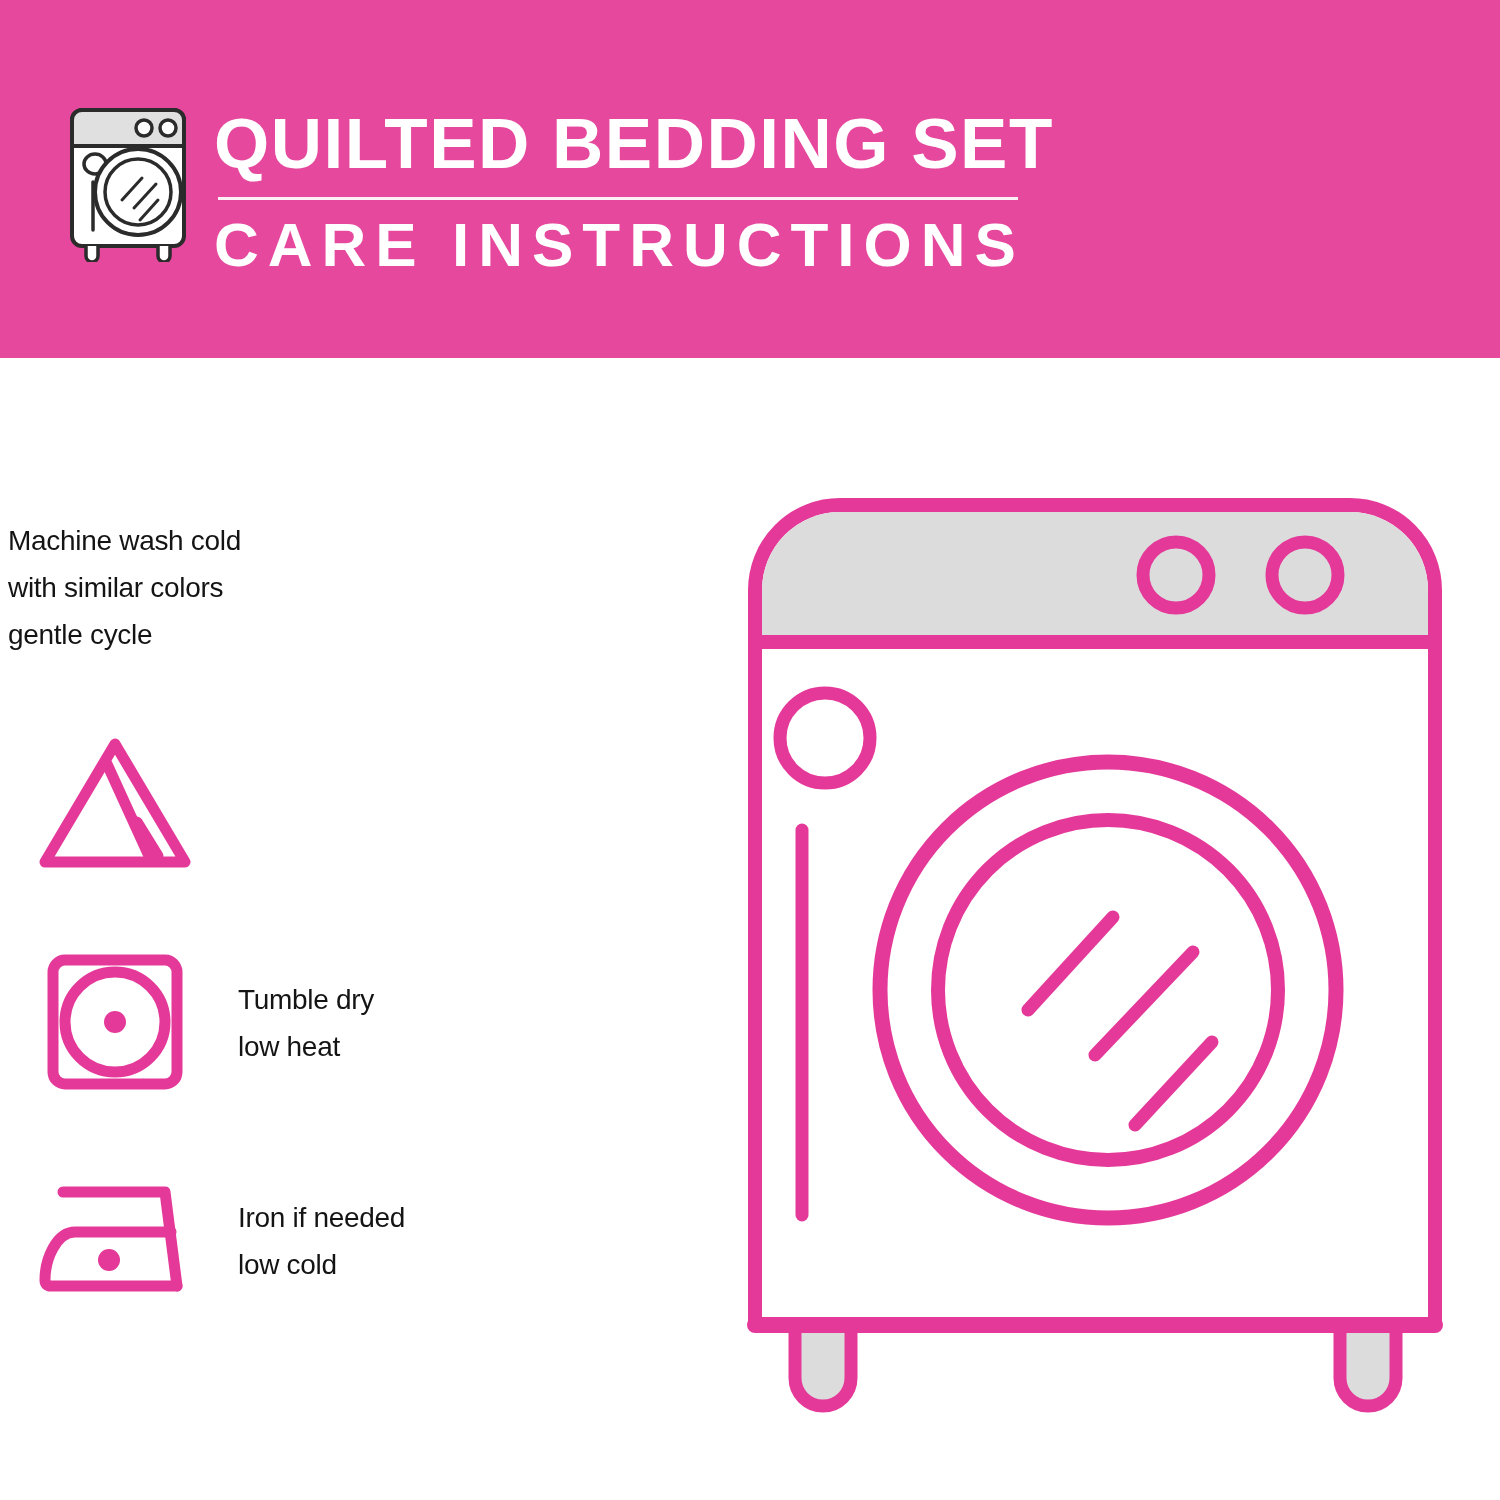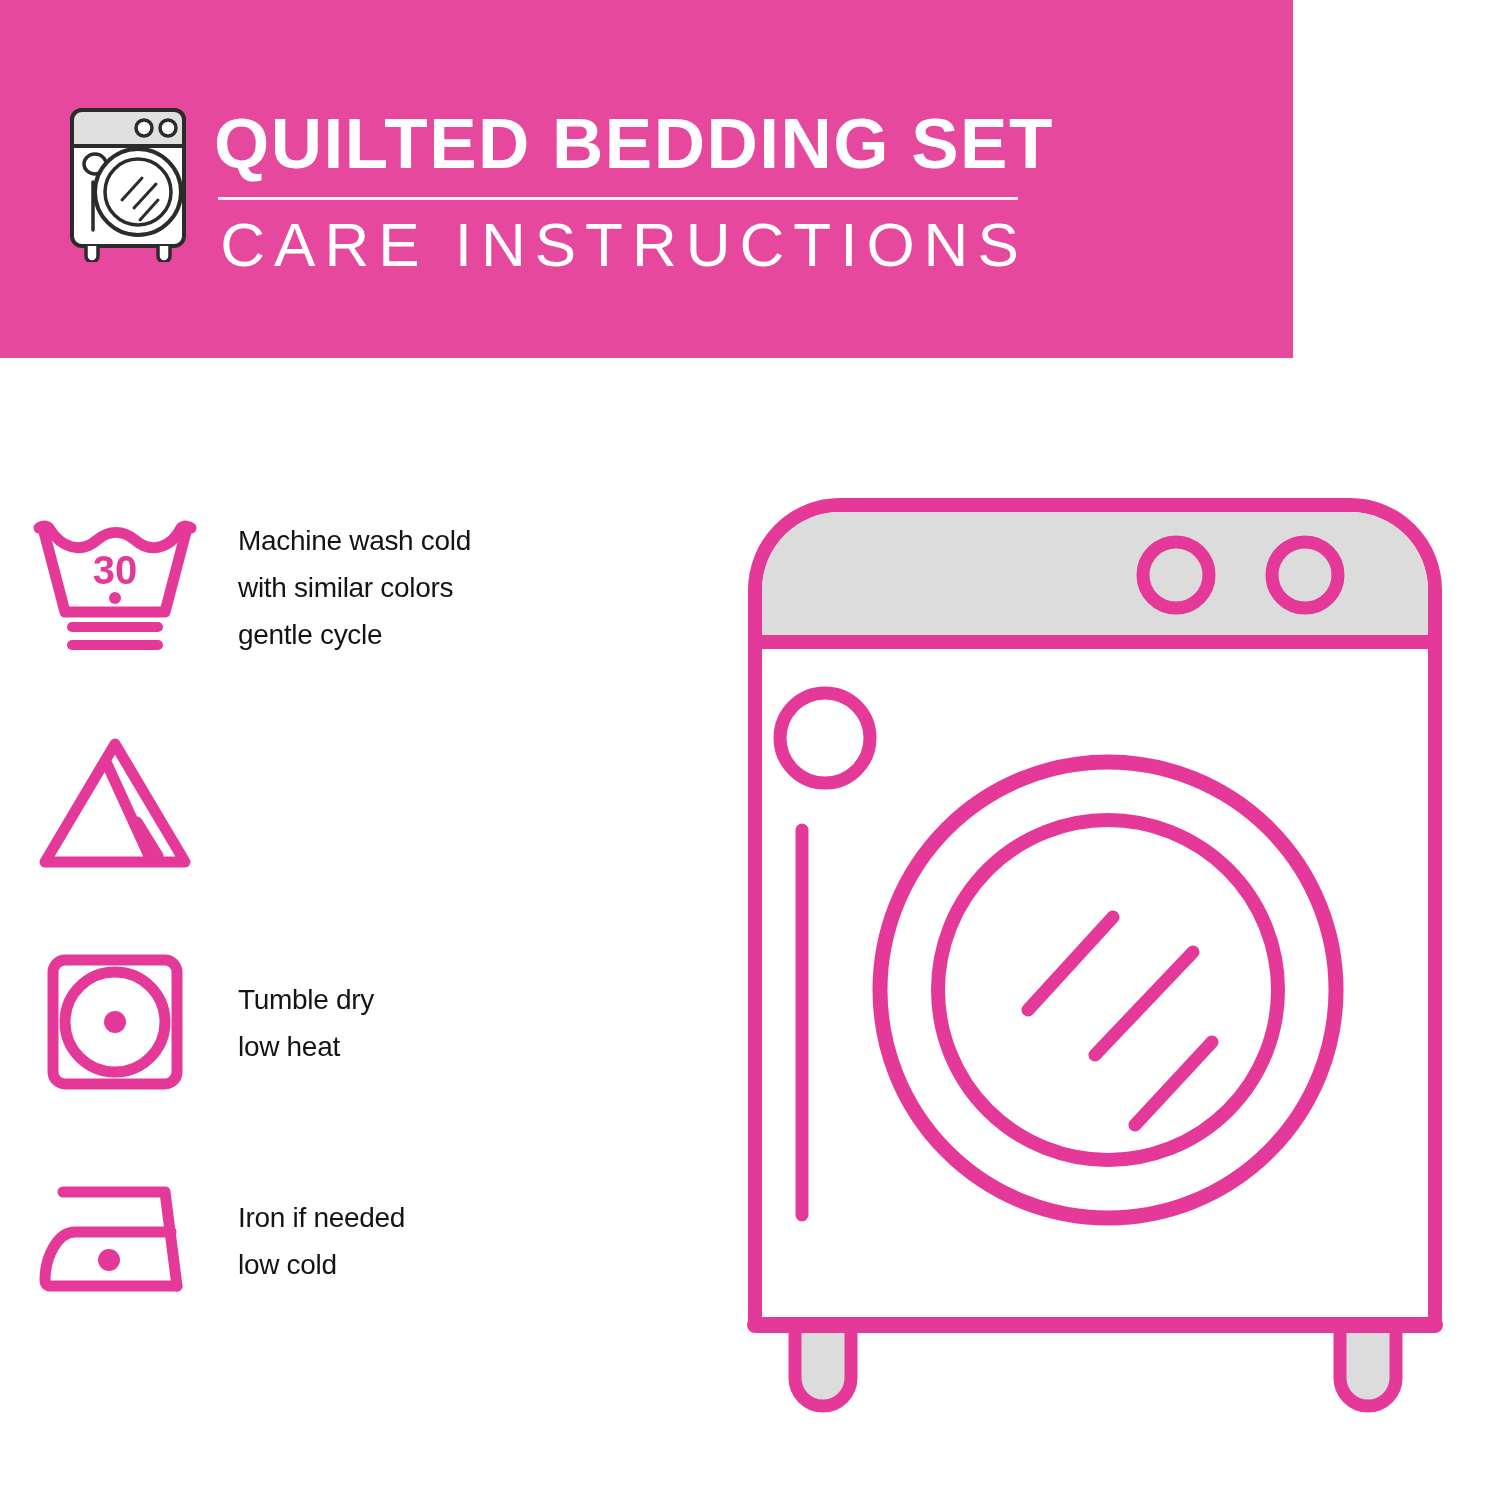--- a/index.html
+++ b/index.html
@@ -16,21 +16,21 @@
     height: 1500px;
     background: #ffffff;
     overflow: hidden;
   }
 
   
   .header-band {
     position: absolute;
     left: 0;
     top: 0;
-    width: 1293px;
+    width: 1500px;
     height: 358px;
     background: #e5489c;
   }
   .header-logo {
     position: absolute;
     left: 66px;
     top: 104px;
     width: 124px;
     height: 158px;
   }
@@ -53,29 +53,28 @@
   }
   .title-rule {
     width: 800px;
     height: 3px;
     background: #ffffff;
     margin: 14px 0 10px 4px;
     opacity: 0.92;
   }
   .title-sub {
     font-family: "Liberation Sans", sans-serif;
-    font-weight: normal;
+    font-weight: bold;
     font-size: 62px;
     line-height: 70px;
     letter-spacing: 9px;
     color: #ffffff;
     white-space: nowrap;
     margin: 0;
     padding: 0;
-    text-align: center;
   }
 
   
   .care-list {
     position: absolute;
     left: 0;
     top: 478px;
     width: 720px;
   }
   .care-row {
@@ -148,34 +147,20 @@
     <div class="header-text-block">
       <div class="title-main">QUILTED BEDDING SET</div>
       <div class="title-rule"></div>
       <div class="title-sub">CARE INSTRUCTIONS</div>
     </div>
   </div>
 
   <div class="care-list">
 
     <div class="care-row">
-      <div class="care-symbol">
-        <svg width="180" height="150" viewBox="0 0 180 150" fill="none" xmlns="http://www.w3.org/2000/svg">
-
-          <path d="M14 16 C16 14 21 13 24 16 C36 36 56 42 72 28 C84 18 98 18 110 28 C126 42 146 36 156 16 C159 13 164 14 166 16" stroke="#e5399a" stroke-width="11" stroke-linecap="round" fill="none"></path>
-          <path d="M18 16 L40 100 L140 100 L162 16" stroke="#e5399a" stroke-width="11" stroke-linejoin="round" stroke-linecap="round" fill="none"></path>
-
-          <rect x="42" y="110" width="96" height="10" rx="5" fill="#e5399a"></rect>
-          <rect x="42" y="128" width="96" height="10" rx="5" fill="#e5399a"></rect>
-
-          <text x="90" y="72" font-family="Liberation Sans, sans-serif" font-size="40" font-weight="bold" fill="#e5399a" text-anchor="middle">30</text>
-
-          <circle cx="90" cy="86" r="6" fill="#e5399a"></circle>
-        </svg>
-      </div>
       <div class="care-label">Machine wash cold
 with similar colors
 gentle cycle</div>
     </div>
 
     <div class="care-row">
       <div class="care-symbol">
         <svg width="180" height="150" viewBox="0 0 180 150" fill="none" xmlns="http://www.w3.org/2000/svg">
 
           <path d="M90 14 L160 132 L20 132 Z" stroke="#e5399a" stroke-width="11" stroke-linejoin="round" fill="none"></path>

